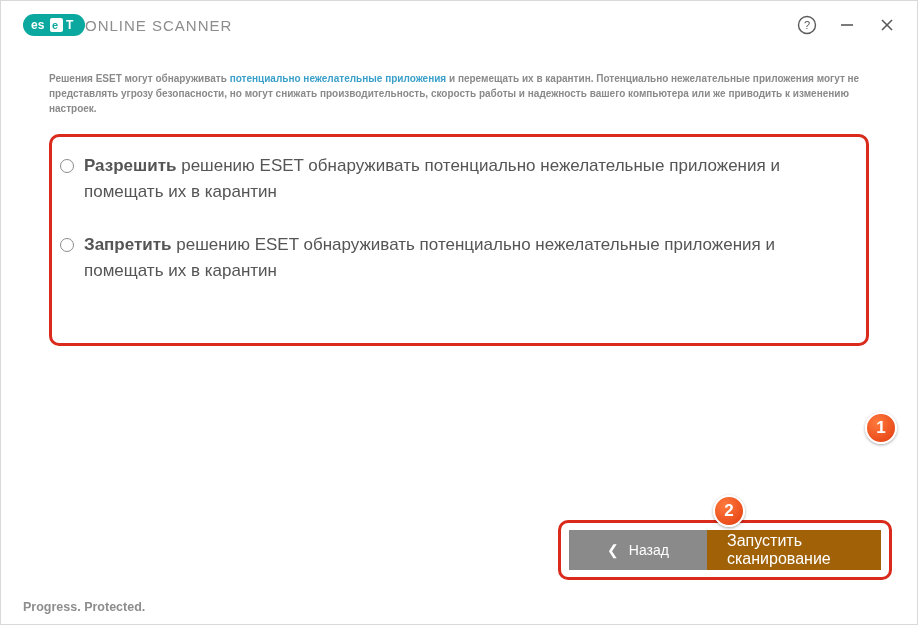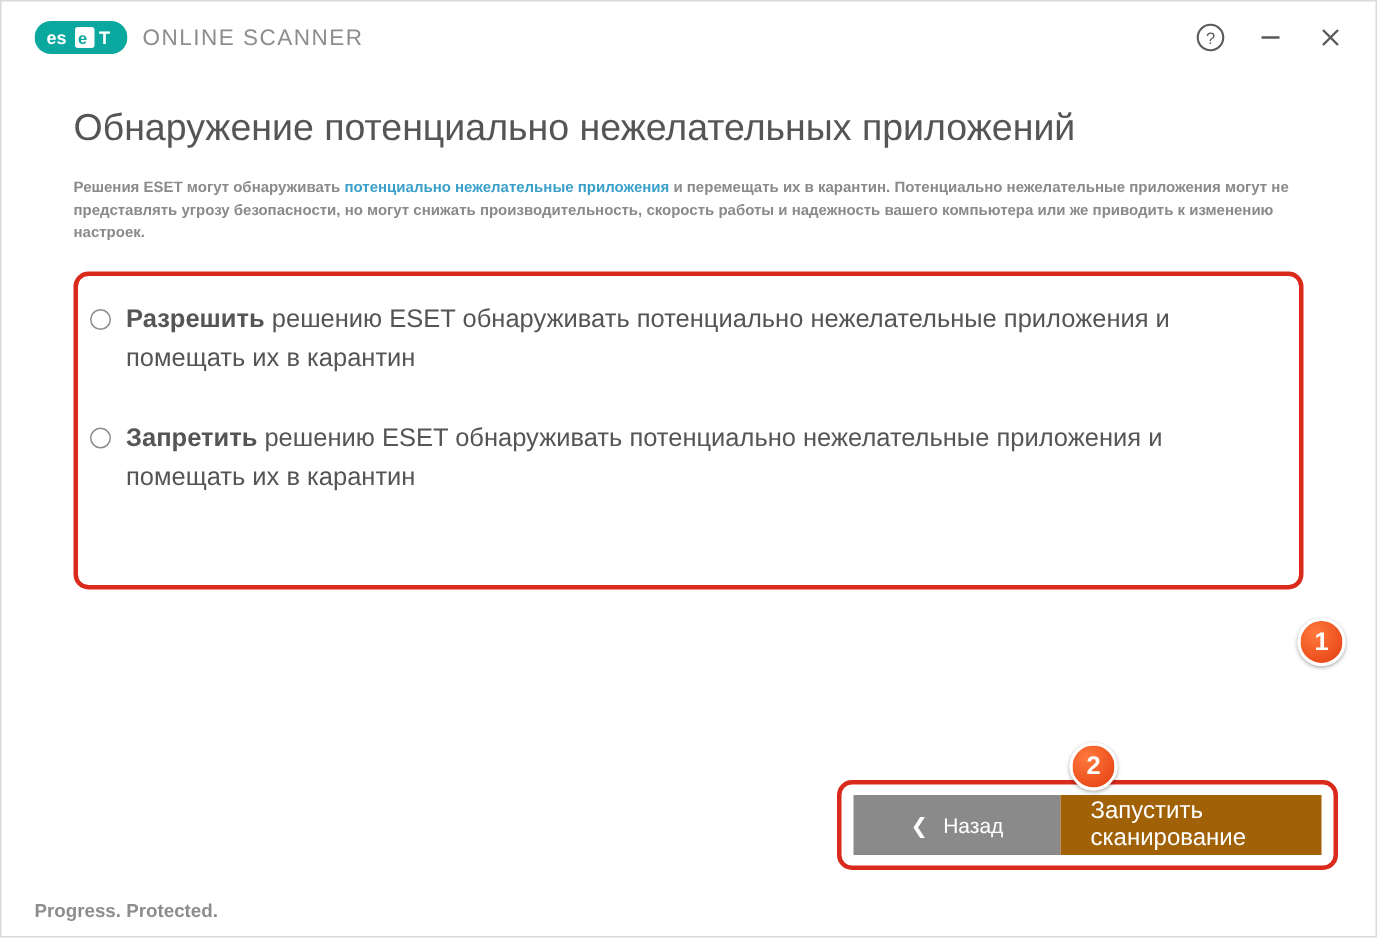--- a/index.html
+++ b/index.html
@@ -14,21 +14,20 @@
   }
   .titlebar {
     display: flex;
     align-items: center;
     height: 48px;
     padding: 0 10px 0 22px;
   }
   .logo {
     display: flex;
     align-items: center;
-    gap: 10px;
   }
   .brand {
     font-size: 15px;
     color: #8d8d8d;
     font-weight: 400;
     letter-spacing: 1px;
   }
   .titlebar-spacer { flex: 1; }
   .tb-btn {
     width: 40px;
@@ -168,21 +167,20 @@
   </div>
   <div class="tb-btn" title="Close">
     <svg width="16" height="16" viewBox="0 0 16 16">
       <line x1="3" y1="3" x2="13" y2="13" stroke="#5a5a5a" stroke-width="1.6"></line>
       <line x1="13" y1="3" x2="3" y2="13" stroke="#5a5a5a" stroke-width="1.6"></line>
     </svg>
   </div>
 </div>
 
 <div class="content">
-  <h1>Обнаружение потенциально нежелательных приложений</h1>
   <p class="intro">
     <span>Решения ESET могут обнаруживать </span><a href="#">потенциально нежелательные приложения</a><span> и перемещать их в карантин. Потенциально нежелательные приложения могут не представлять угрозу безопасности, но могут снижать производительность, скорость работы и надежность вашего компьютера или же приводить к изменению настроек.</span>
   </p>
 
   <div class="options-callout">
     <div class="opt">
       <div class="radio"></div>
       <div class="opt-text">
         <b>Разрешить</b><span> решению ESET обнаруживать потенциально нежелательные приложения и помещать их в карантин</span>
       </div>

